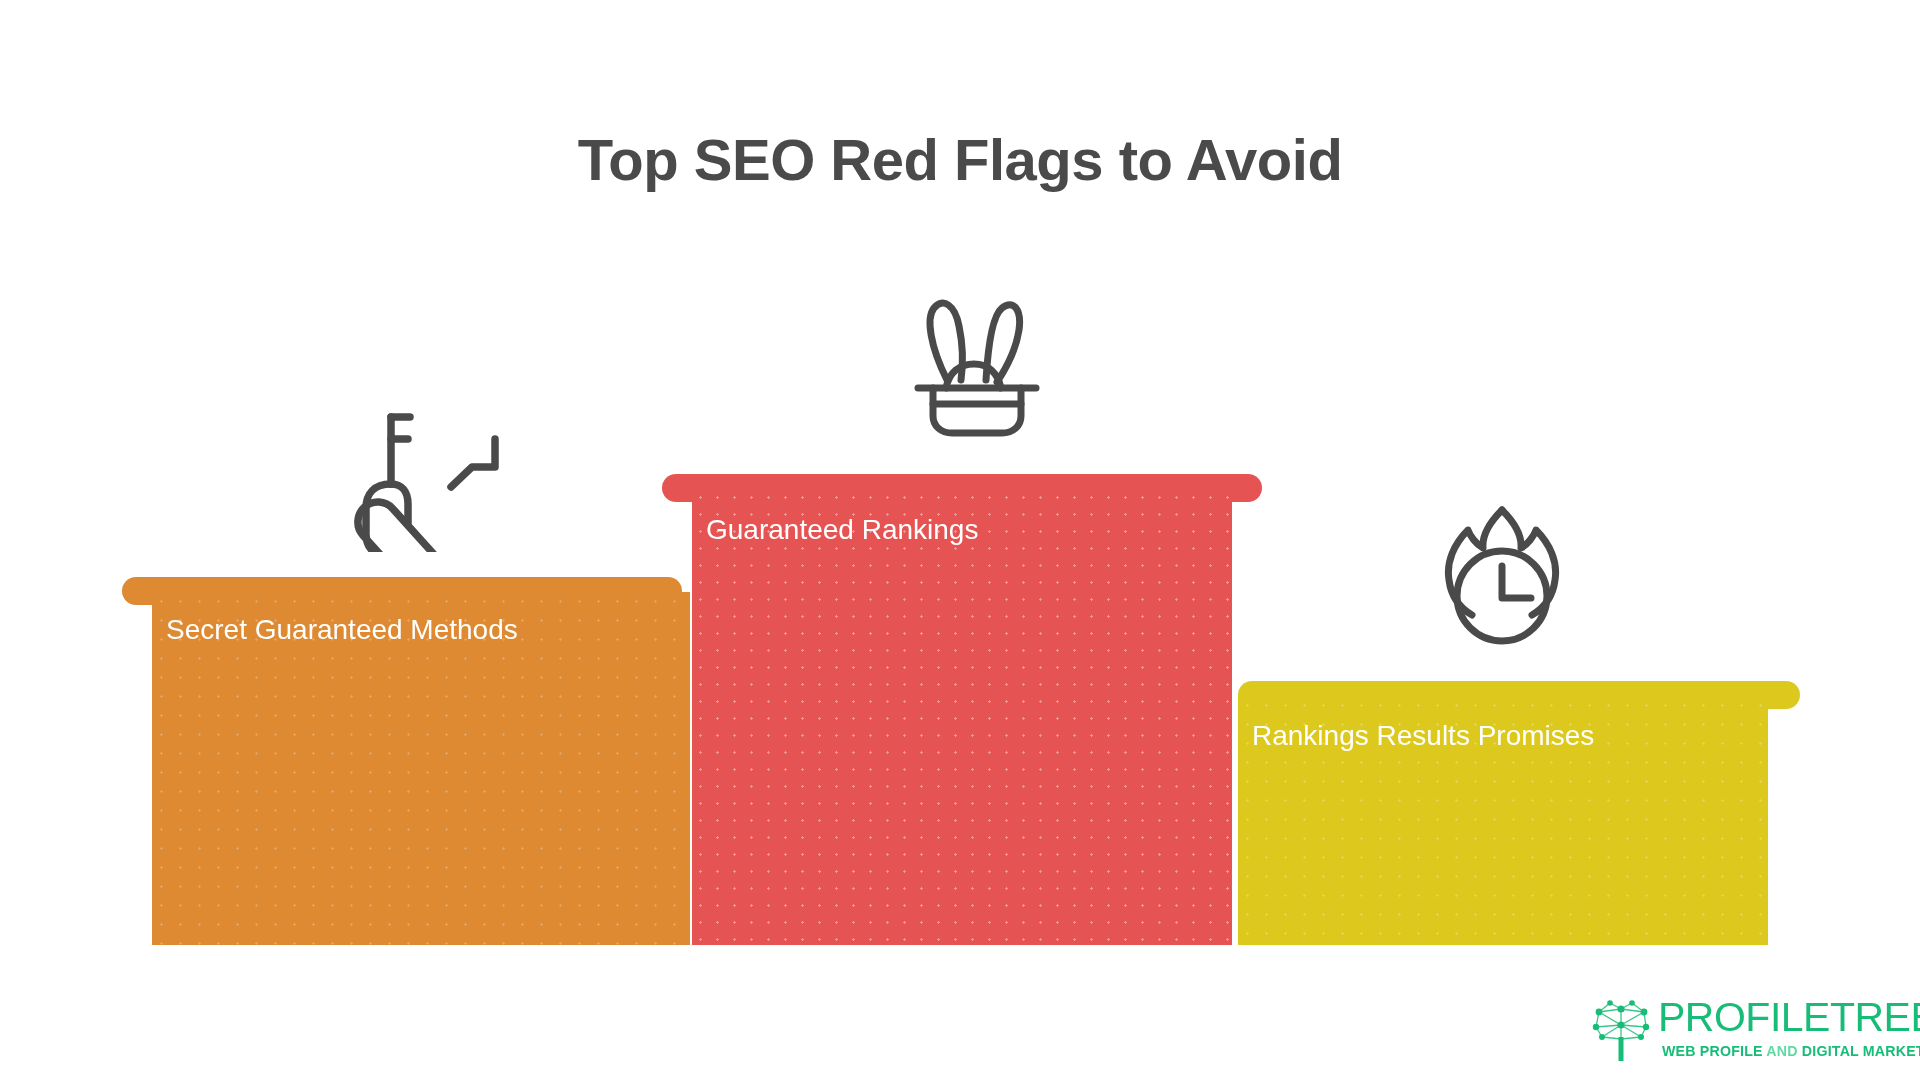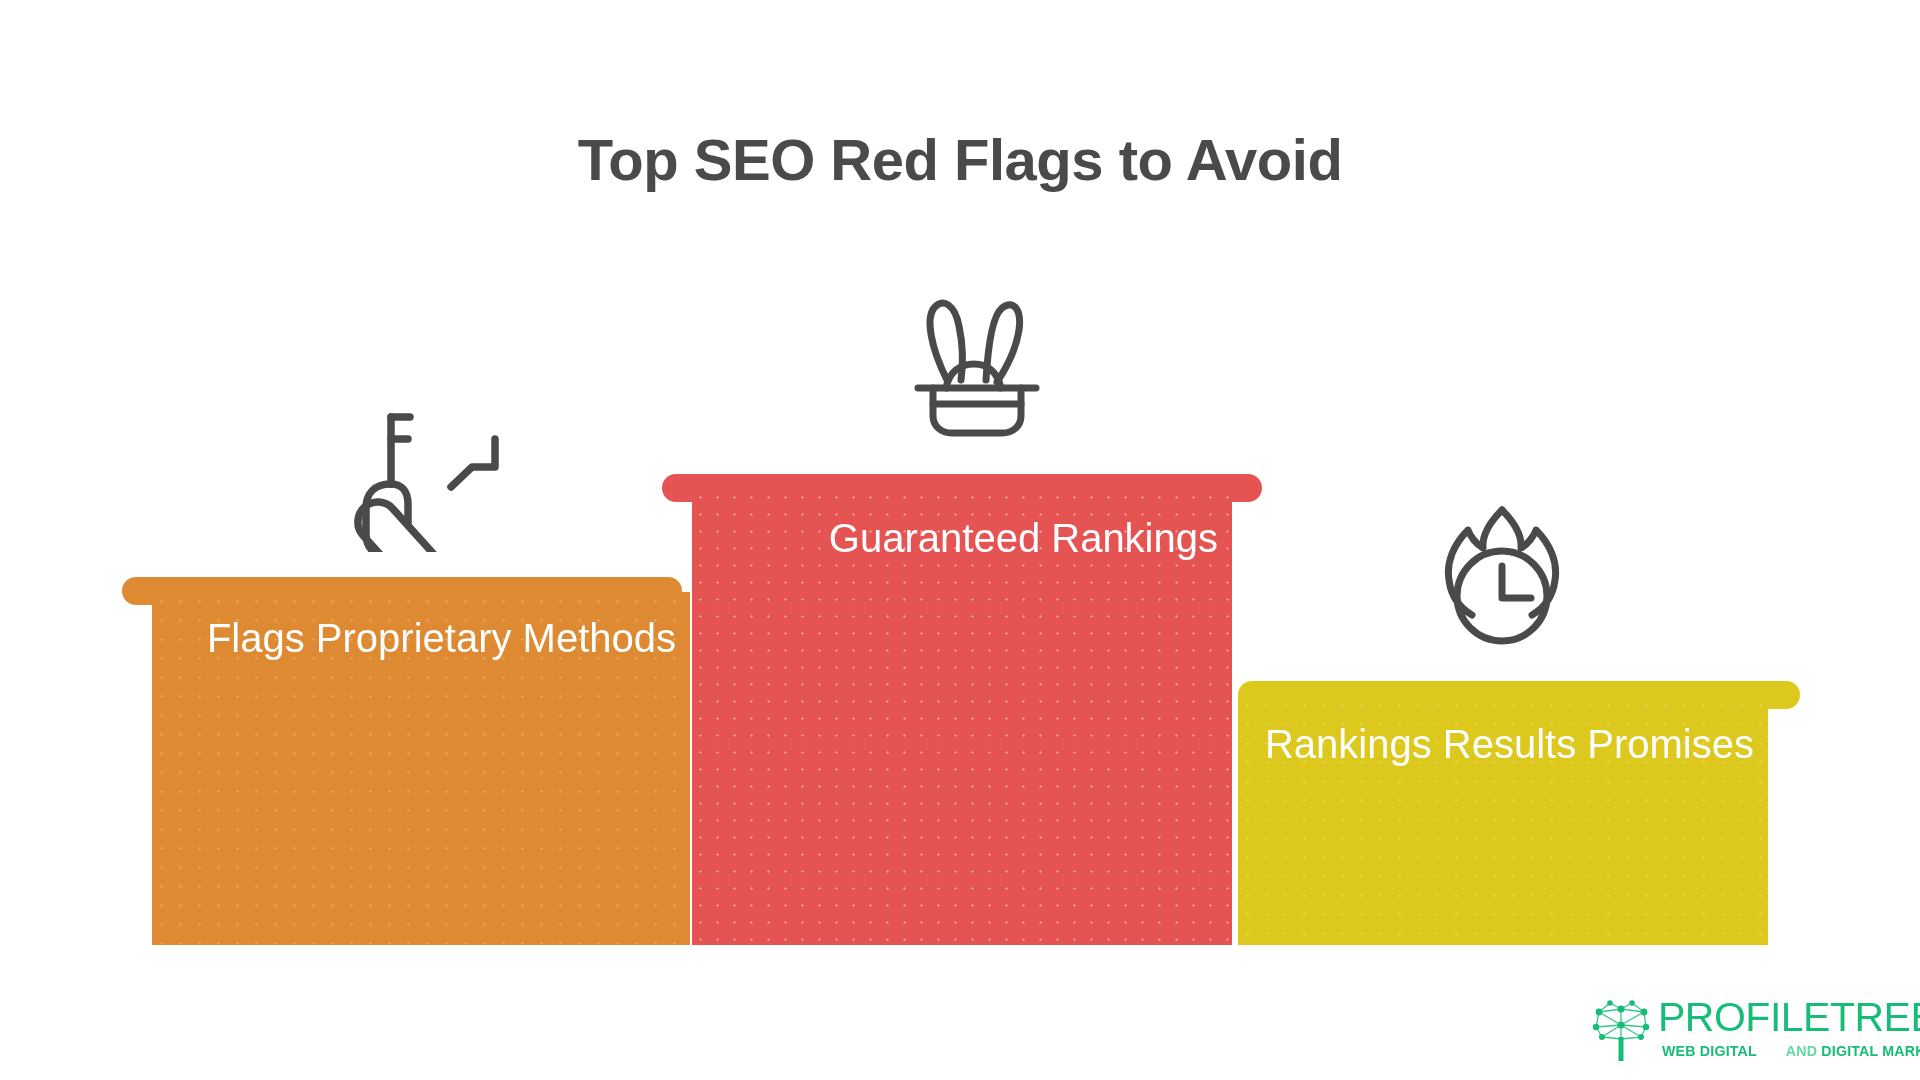--- a/index.html
+++ b/index.html
@@ -36,23 +36,23 @@
     height:28px;
     border-radius:14px;
   }
   .podium-body {
     position:absolute;
     overflow:hidden;
   }
   .podium-label {
     position:absolute;
     left:0; width:100%;
-    text-align:right;
+    text-align:left;
     color:#ffffff;
-    font-size:40px;
+    font-size:28px;
     line-height:1.32;
     font-weight:normal;
     padding:0 14px;
   }
 
   
   .texture-dots {
     position:absolute; inset:0;
     background-image:radial-gradient(rgba(255,255,255,0.38) 1.1px, transparent 1.2px);
     background-size:17px 17px;
@@ -86,21 +86,21 @@
   #brand-word-tree { font-weight:normal; color:#17bc77; }
   #brand-tagline {
     position:absolute;
     left:74px; top:48px;
     font-size:14.2px;
     font-weight:bold;
     letter-spacing:0.2px;
     color:#17bc77;
     white-space:nowrap;
   }
-  #brand-tagline .soft { color:#62d9a4; font-weight:bold;margin-left:25px; }
+  #brand-tagline .soft { color:#62d9a4; font-weight:bold; }
 </style>
 </head>
 <body>
 
 <div id="stage">
 
   <div id="page-title">Top SEO Red Flags to Avoid</div>
 
   <div class="icon-wrap" style="left:352px; top:392px; width:160px; height:160px;">
     <svg width="160" height="160" viewBox="0 0 160 160" fill="none" stroke="#4a4a4a" stroke-width="7.5" stroke-linecap="round" stroke-linejoin="round">
@@ -116,21 +116,21 @@
 
       <path d="M99 95 L120 75 L143 75 L143 47"></path>
     </svg>
   </div>
 
   <div class="podium" style="left:0; top:0;">
     <div class="podium-cap" style="left:122px; top:577px; width:560px; background:#dd8a33;"></div>
     <div class="podium-body" style="left:152px; top:592px; width:538px; height:353px; background:#dd8a33;">
       <div class="texture-dots faint"></div>
     </div>
-    <div class="podium-label" style="left:152px; top:612px; width:538px;">Flags Proprietary Methods</div>
+    <div class="podium-label" style="left:152px; top:612px; width:538px;">Secret Guaranteed Methods</div>
   </div>
 
   <div class="icon-wrap" style="left:902px; top:288px; width:150px; height:150px;">
     <svg width="150" height="150" viewBox="0 0 150 150" fill="none" stroke="#4a4a4a" stroke-width="7" stroke-linecap="round" stroke-linejoin="round">
 
       <path d="M45 92 C28 58 24 30 32 20 C41 9 53 17 57 38 C61 57 61 78 59 92"></path>
 
       <path d="M84 92 C86 58 90 28 100 20 C111 11 120 21 117 42 C114 62 103 82 95 94"></path>
 
       <path d="M44 100 C47 84 58 76 72 76 C86 76 96 85 99 100"></path>
@@ -212,20 +212,20 @@
         </g>
         <path d="M30.5 42 L35.5 42 L35.5 66 L30.5 66 Z" fill="#17bc77"></path>
       </svg>
     </div>
 
     <div id="brand-wordmark">
       <span id="brand-word-profile">PROFILE</span><span id="brand-word-tree">TREE</span>
     </div>
 
     <div id="brand-tagline">
-      <span>WEB DIGITAL</span>
+      <span>WEB PROFILE</span>
       <span class="soft">AND</span>
       <span>DIGITAL MARKETING</span>
     </div>
 
   </div>
 
 </div>
 
 </body></html>

